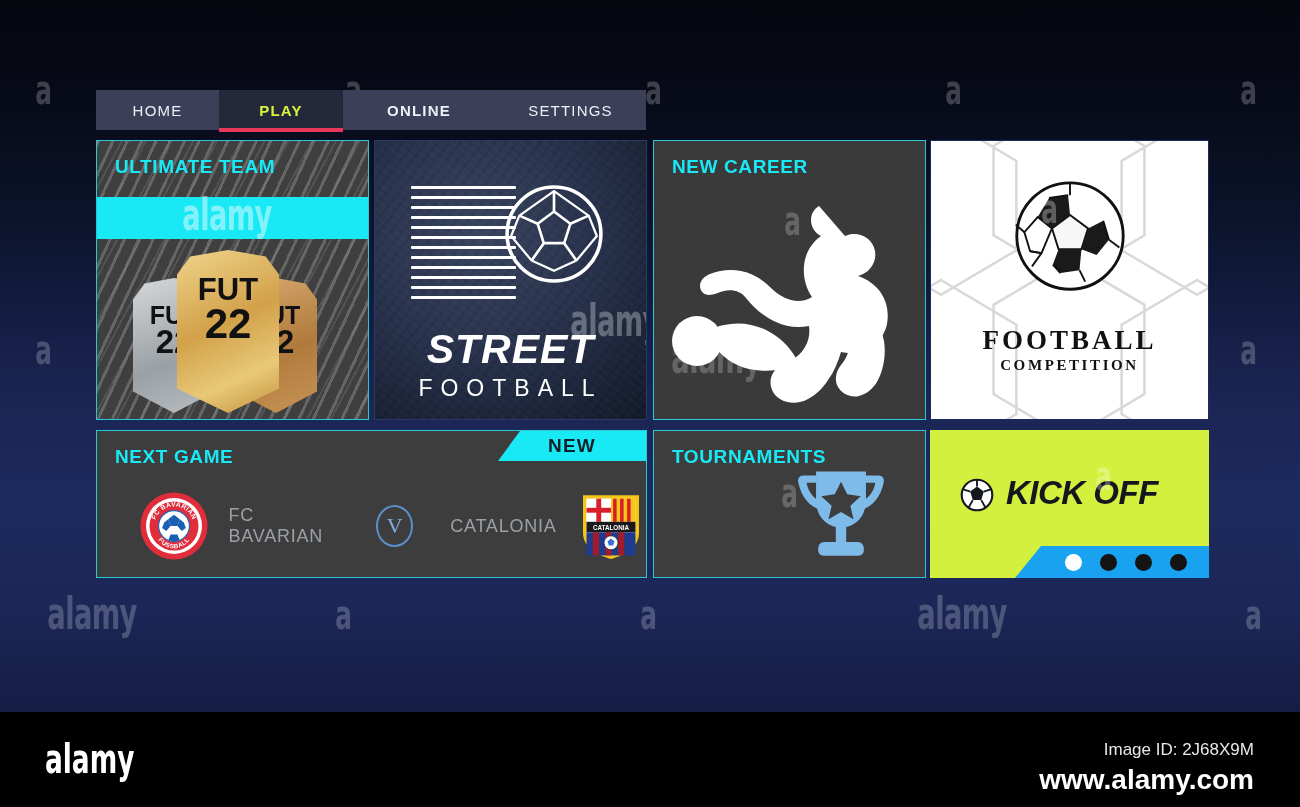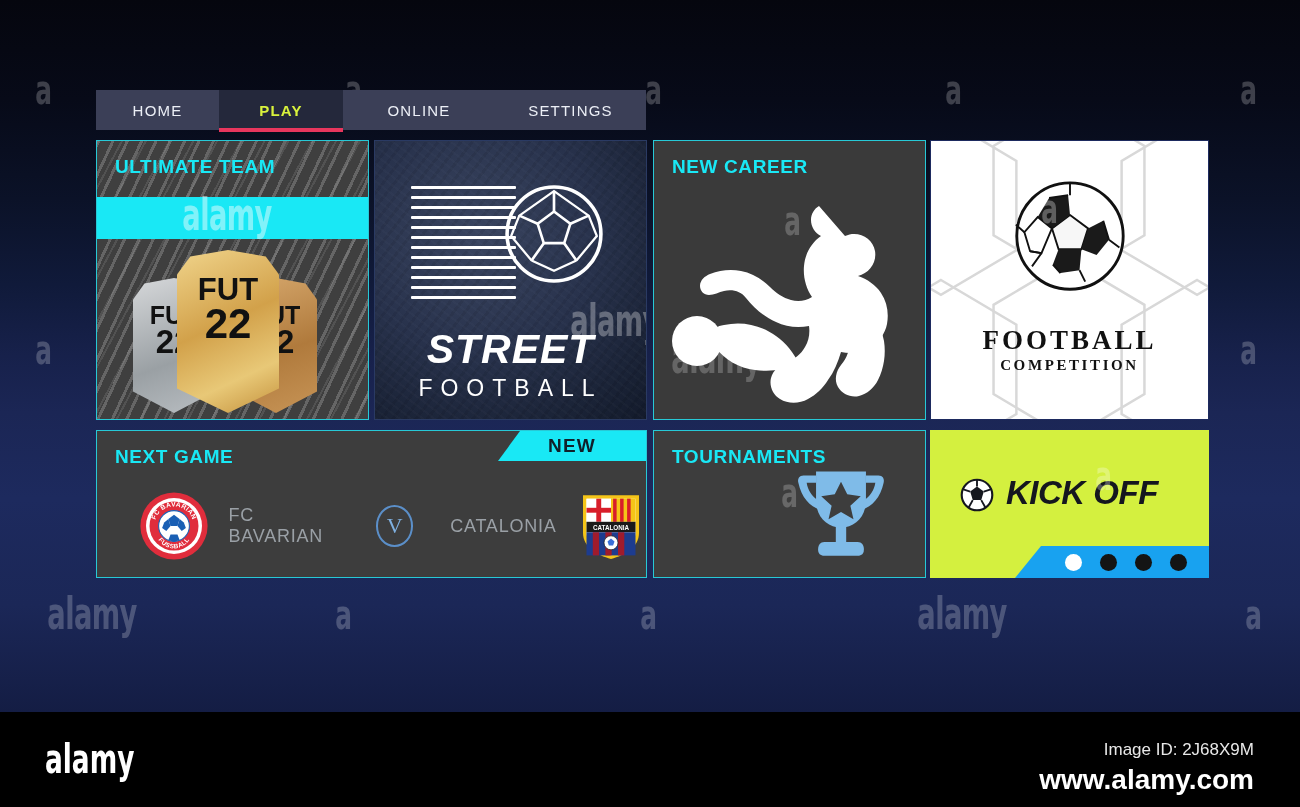--- a/index.html
+++ b/index.html
@@ -32,21 +32,21 @@
     background:#3b3f57; display:flex; align-items:stretch; z-index:6;
   }
   .tab {
     display:flex; align-items:center; justify-content:center;
     color:#eceff6; font-size:15px; letter-spacing:1.2px;
     font-family:"Liberation Sans Narrow","Liberation Sans",sans-serif;
     position:relative; cursor:pointer;
   }
   #tab-home    { width:123px; }
   #tab-play    { width:124px; background:#24283b; color:#d9f23c; font-weight:bold; }
-  #tab-online  { width:152px; }
+  #tab-online  { width:152px;font-weight:bold; }
   #tab-settings{ width:151px; }
   #tab-play::after {
     content:""; position:absolute; left:0; right:0; bottom:-2px;
     height:4px; background:#e8365d;
   }
 
   
   .tile { position:absolute; overflow:hidden; }
   .bordered { border:1px solid #27c9d6; }
   .tile-title {

